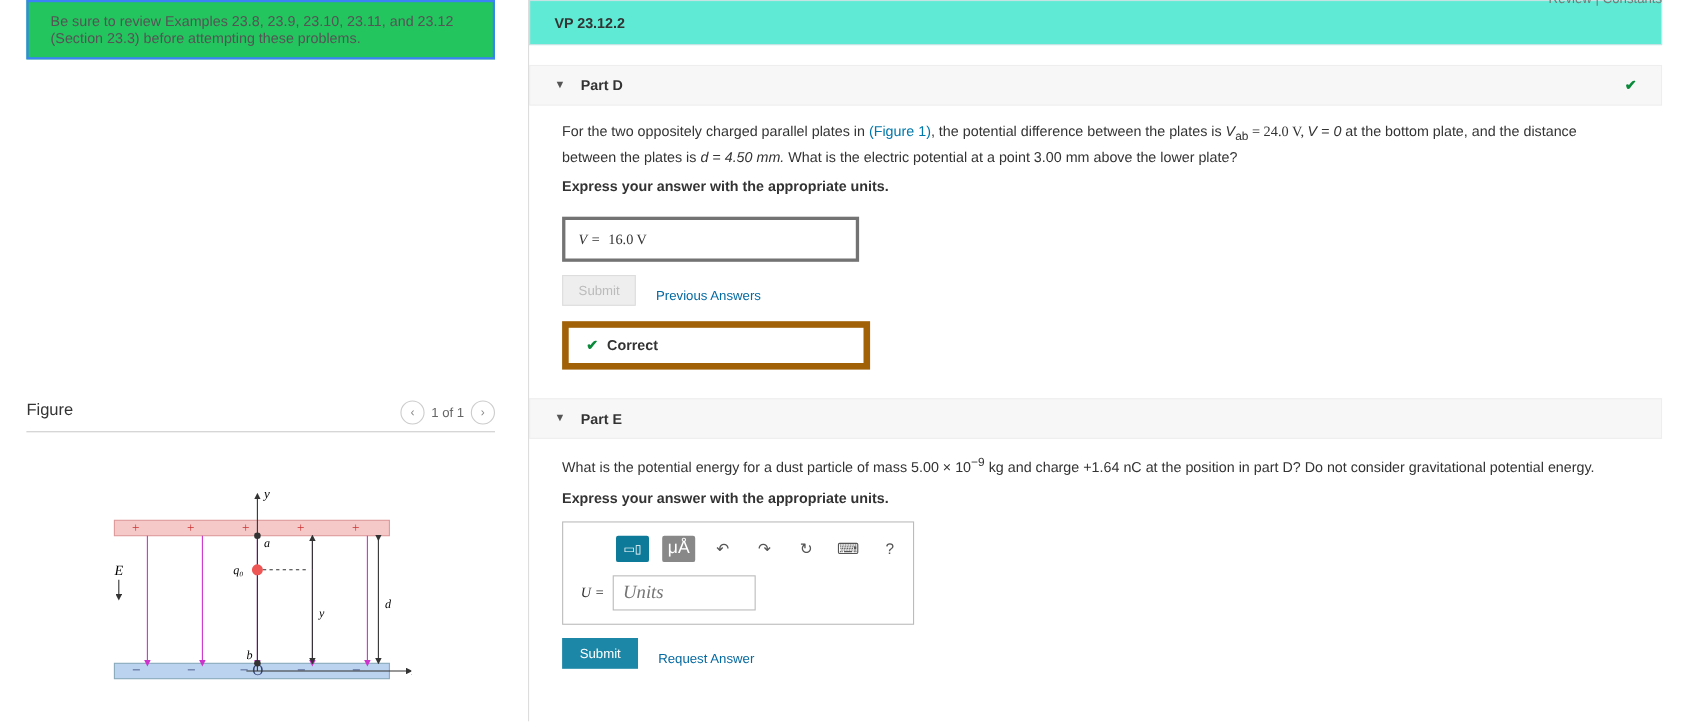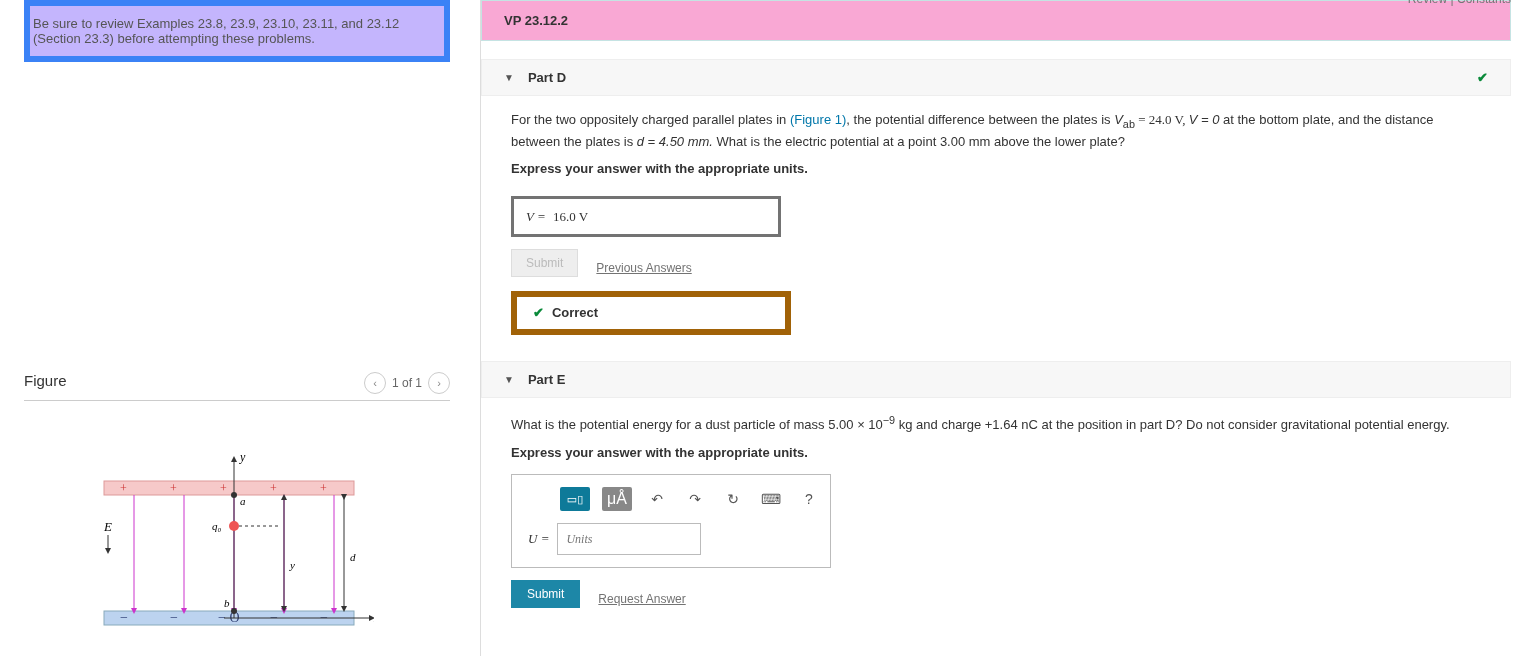--- a/index.html
+++ b/index.html
@@ -1,53 +1,53 @@
 <!DOCTYPE html>
 <html><head>
 <meta charset="utf-8">
 <style>
 *{box-sizing:border-box;margin:0;padding:0;font-family:Arial,Helvetica,sans-serif}
 body{background:#fff;color:#333;font-size:13px;width:1531px;height:656px;overflow:hidden}
 .container{display:flex;height:100%}
 .left-col{width:480px;padding:0 30px 0 24px;position:relative}
 .right-col{flex:1;padding-right:20px;position:relative;border-left:1px solid #ddd}
-.note-box{background:#c4b5fd;border:6px solid #3b82f6;padding:10px 3px;margin-top:0;color:#555}
+.note-box{background:#22c55e;border:2px solid #3b82f6;padding:10px 20px;margin-top:0;color:#555}
 .figure-header{display:flex;align-items:flex-start;justify-content:space-between;margin-top:310px;padding-bottom:6px;border-bottom:1px solid #ccc}
 .figure-title{font-size:15px;color:#333}
 .pager{display:flex;align-items:center;gap:6px;color:#666;font-size:12px}
 .pager-btn{width:22px;height:22px;border:1px solid #ccc;border-radius:50%;display:flex;align-items:center;justify-content:center;background:#fff;color:#888;cursor:pointer;font-size:11px}
 .figure-img{margin-top:50px;width:280px;height:200px;margin-left:70px;position:relative}
 .top-links{position:absolute;top:-8px;right:20px;font-size:12px;color:#777}
 .top-links a{color:#777;text-decoration:none}
-.vp-bar{background:#f9a8d4;border:1px solid #c5e3e3;padding:12px 22px;font-weight:bold;color:#333;margin-top:0}
+.vp-bar{background:#5eead4;border:1px solid #c5e3e3;padding:12px 22px;font-weight:bold;color:#333;margin-top:0}
 .part{margin-top:18px}
 .part-head{background:#f7f7f7;border:1px solid #eee;padding:10px 22px;display:flex;align-items:center;justify-content:space-between}
 .part-head-left{display:flex;align-items:center;gap:14px}
 .caret{font-size:10px;color:#555}
 .part-title{font-weight:bold;color:#333}
 .check-icon{color:#0a8a3a;font-weight:bold}
 .part-body{padding:14px 30px 8px 30px;color:#333;font-size:13px;line-height:1.5}
 .fig-link{color:#0077aa}
 .instr{font-weight:bold;margin-top:8px}
 .ans-box{border:3px solid #737373;padding:8px 12px;margin-top:17px;display:inline-block;min-width:270px}
 .ans-box .sym{font-style:italic;font-family:'Times New Roman',serif}
 .btn-row{margin-top:12px;display:flex;align-items:flex-end;gap:18px}
 .btn-submit-dis{background:#eee;border:1px solid #ddd;color:#bbb;padding:6px 14px;font-size:12px}
-.link{color:#737373;text-decoration:underline;cursor:pointer;font-size:12px}
+.link{color:#0369a1;cursor:pointer;font-size:12px}
 .correct-box{border:6px solid #a16207;padding:6px 16px;margin-top:14px;display:inline-block;min-width:280px}
 .correct-box .chk{color:#0a8a3a;font-weight:bold;margin-right:8px}
 .input-panel{border:1px solid #bbb;margin-top:12px;display:inline-block;padding:8px}
 .toolbar{background:#fff;padding:4px 0 8px 40px;display:flex;gap:12px;align-items:center}
 .tool{width:26px;height:22px;border:0;background:transparent;display:flex;align-items:center;justify-content:center;color:#555;cursor:pointer;font-size:14px}
 .tool.tmpl{background:#0e7a99;color:#fff;width:30px;height:24px;font-size:11px;border-radius:2px}
 .tool.unit{background:#888;color:#fff;width:30px;height:24px;font-size:16px;border-radius:2px}
 .input-row{display:flex;align-items:center;gap:8px;padding:4px 8px}
 .eq-label{font-style:italic;font-family:'Times New Roman',serif}
 .val-input{border:2px solid #5aa0c4;height:32px;width:130px;padding:0 8px;font-style:italic;color:#999;font-family:'Times New Roman',serif;font-size:16px}
-.unit-input{border:1px solid #bbb;height:32px;width:144px;padding:0 8px;font-style:italic;color:#999;font-family:'Times New Roman',serif;font-size:12px}
+.unit-input{border:1px solid #bbb;height:32px;width:130px;padding:0 8px;font-style:italic;color:#999;font-family:'Times New Roman',serif;font-size:17px}
 .btn-submit{background:#1d87a7;border:none;color:#fff;padding:7px 16px;font-size:12px;cursor:pointer}
 .serif{font-family:'Times New Roman',serif}
 svg text{font-family:'Times New Roman',serif}
 </style>
 </head>
 <body>
 
 <div class="container">
   <div class="left-col">
     <div class="note-box">Be sure to review Examples 23.8, 23.9, 23.10, 23.11, and 23.12 (Section 23.3) before attempting these problems.</div>

